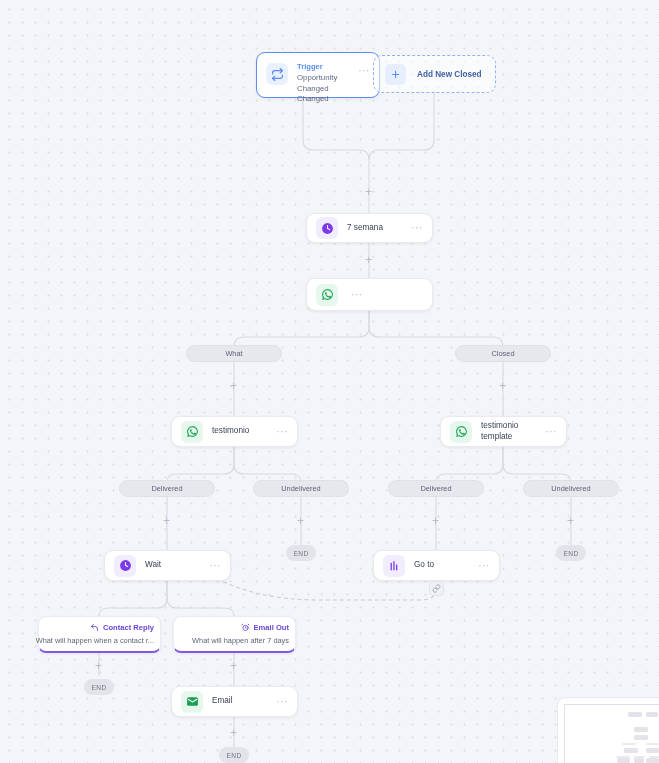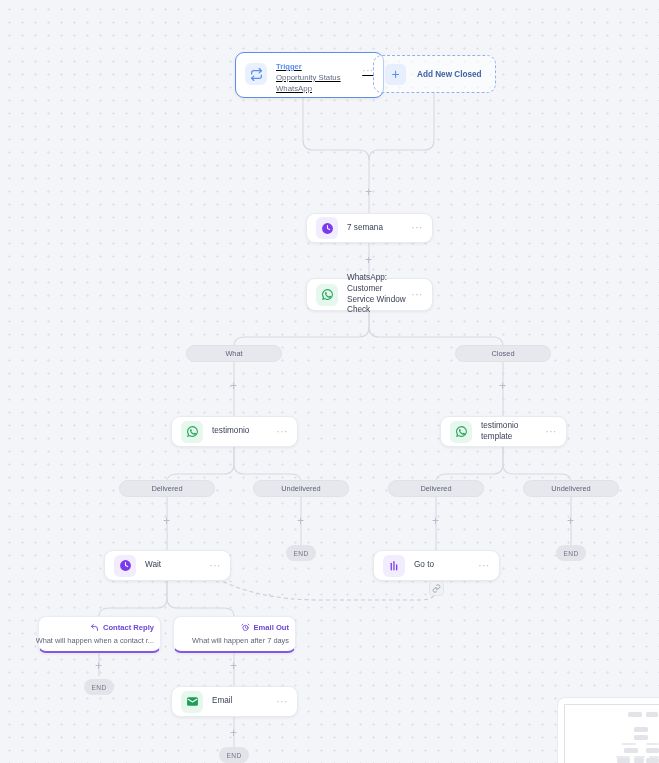--- a/index.html
+++ b/index.html
@@ -161,32 +161,32 @@
       <path d="M234,653 L234,686"></path>
 
       <path d="M234,717 L234,747"></path>
     </g>
 
     <g stroke="#c8cbd6" stroke-width="1.1" fill="none" stroke-dasharray="4 3">
       <path d="M436,589 Q436,600 420,600 L320,600 Q250,600 205,572 L190,561"></path>
     </g>
   </svg>
 
-  <div class="node trigger" style="left:235px; top:52px; width:149px; height:46px;text-decoration:underline;">
+  <div class="node trigger" style="left:256px; top:52px; width:124px; height:46px;">
     <span class="ico blue" style="margin-top:1px;">
       <svg width="13" height="13" viewBox="0 0 24 24" fill="none" stroke="#5b8def" stroke-width="2.2" stroke-linecap="round" stroke-linejoin="round">
         <polyline points="17 1 21 5 17 9"></polyline>
           <path d="M3 11V9a4 4 0 0 1 4-4h14"></path>
         <polyline points="7 23 3 19 7 15"></polyline>
           <path d="M21 13v2a4 4 0 0 1-4 4H3"></path>
       </svg>
     </span>
     <div style="flex:1 1 auto; overflow:hidden;">
       <div class="tlabel">Trigger</div>
-      <div class="tsub">Opportunity Status WhatsApp</div>
+      <div class="tsub">Opportunity Changed Changed</div>
     </div>
     <span class="dots" style="margin-top:4px;">···</span>
   </div>
 
   <div class="add-trigger" style="left:373px; top:55px; width:123px; height:38px;">
     <span class="plusbox">
         <span>+</span>
       </span>
     <span class="atlabel">Add New Closed</span>
   </div>
@@ -202,21 +202,20 @@
     <span class="dots">···</span>
   </div>
 
   <div class="node" style="left:306px; top:278px; width:127px; height:33px;">
     <span class="ico green">
       <svg width="13" height="13" viewBox="0 0 24 24" fill="#25a75a">
         <path d="M12 2a10 10 0 0 0-8.6 15.1L2 22l5-1.3A10 10 0 1 0 12 2zm0 2a8 8 0 1 1-4.2 14.8l-.3-.2-2.5.7.7-2.4-.2-.3A8 8 0 0 1 12 4z"></path>
         <path d="M9 7.6c-.2 0-.5 0-.7.4-.3.4-.9 1-.9 2.3 0 1.4 1 2.7 1.1 2.9.2.2 2 3.1 4.9 4.2 2.4.9 2.9.8 3.4.7.5-.1 1.6-.7 1.9-1.3.2-.6.2-1.2.2-1.3-.1-.1-.3-.2-.6-.3l-2-1c-.3-.1-.5-.1-.7.1l-.9 1.1c-.2.2-.3.2-.6.1-.3-.2-1.3-.5-2.5-1.6-.9-.8-1.5-1.8-1.7-2.1-.2-.3 0-.5.1-.6l.5-.6c.1-.2.2-.3.3-.5 0-.2 0-.4-.1-.5L9.7 8c-.2-.4-.4-.4-.6-.4z"></path>
       </svg>
     </span>
-    <span class="ntitle">WhatsApp: Customer Service Window Check</span>
     <span class="dots">···</span>
   </div>
 
   <div class="pill" style="left:186px; top:345px; width:96px;">What</div>
   <div class="pill" style="left:455px; top:345px; width:96px;">Closed</div>
 
   <div class="node" style="left:171px; top:416px; width:127px; height:31px;">
     <span class="ico green">
       <svg width="13" height="13" viewBox="0 0 24 24" fill="#25a75a">
         <path d="M12 2a10 10 0 0 0-8.6 15.1L2 22l5-1.3A10 10 0 1 0 12 2zm0 2a8 8 0 1 1-4.2 14.8l-.3-.2-2.5.7.7-2.4-.2-.3A8 8 0 0 1 12 4z"></path>

